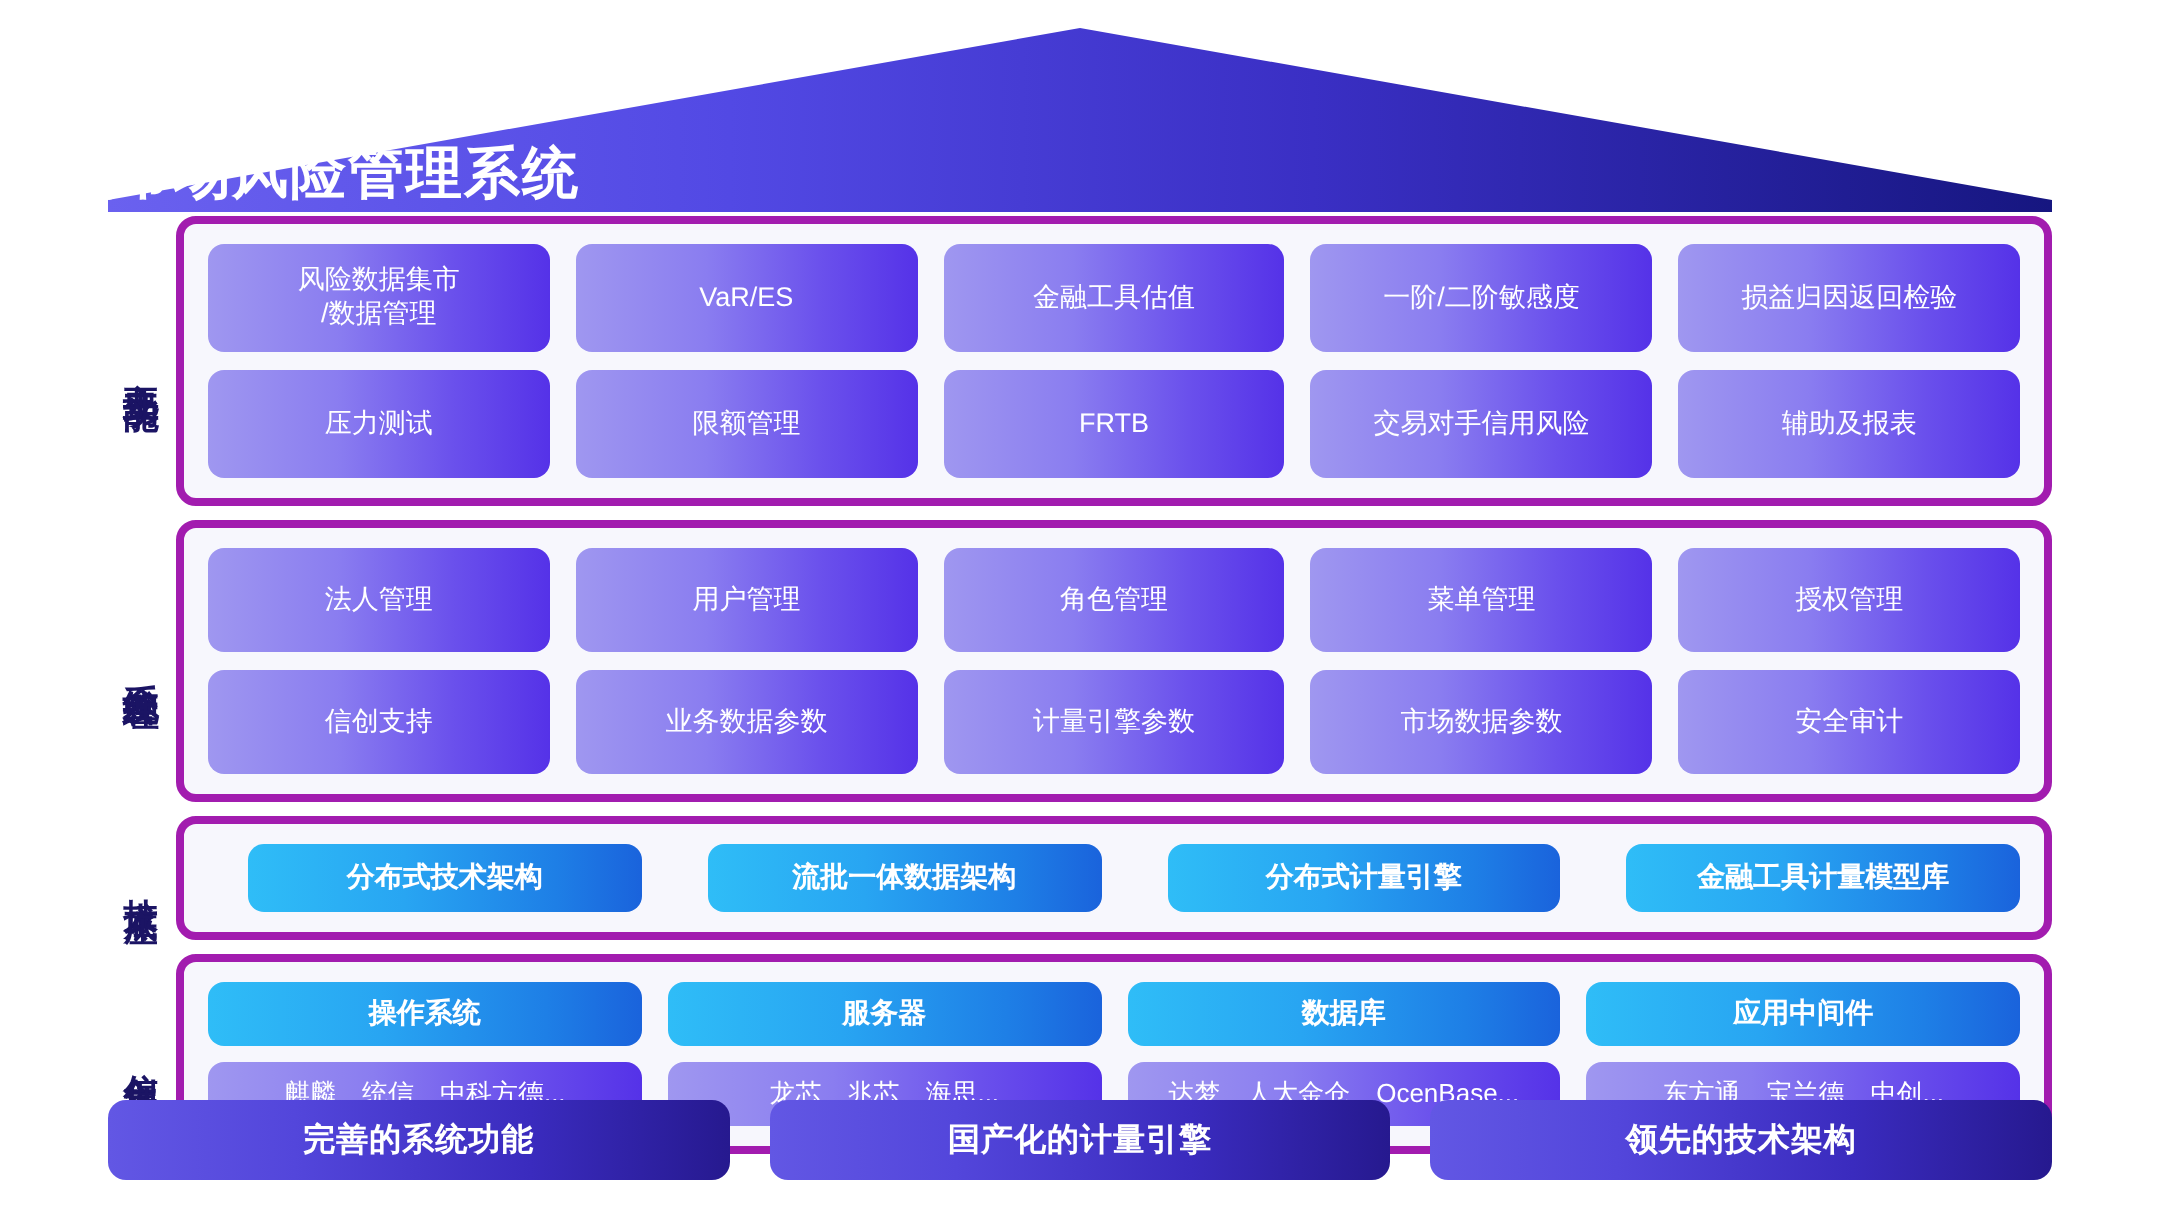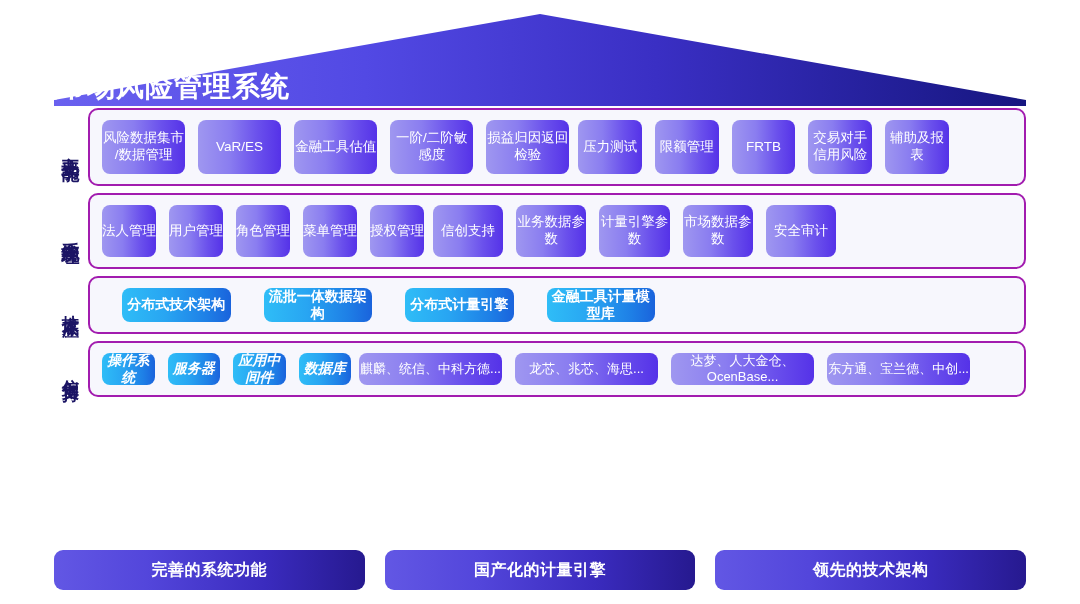--- a/index.html
+++ b/index.html
@@ -43,24 +43,24 @@
     color: #1b1464; font-weight: bold; font-size: 17px;
     letter-spacing: 2px;
     writing-mode: vertical-rl;
     text-orientation: upright;
     line-height: 1.05;
     padding-right: 2px;
   }
   .card {
     flex: 1 1 auto;
     background: #f7f7fd;
-    border: 2px solid #a21caf;
+    border: 4px solid #a21caf;
     border-radius: 10px;
     padding: 10px 12px;
-    display: flex; gap: 9px;
+    display: flex; flex-direction: column; gap: 9px;
   }
   .pill-row { display: flex; gap: 13px; }
   .pill {
     flex: 1 1 0;
     border-radius: 8px;
     display: flex; align-items: center; justify-content: center;
     text-align: center;
     color: #ffffff;
     line-height: 1.25;
     white-space: pre-line;
@@ -75,21 +75,21 @@
   
   .pill.cyan {
     background: linear-gradient(90deg, #2fbdf7 0%, #28a5f2 40%, #1e7fe6 78%, #1a63dc 100%);
     font-size: 14px; font-weight: bold;
   }
 
   
   .r-main .pill { height: 54px; }
   .r-sys  .pill { height: 52px; }
   .r-tech .pill { height: 34px; margin-left: 20px; }
-  .r-xc  .pill.cyan   { height: 32px; font-style: italic; }
+  .r-xc  .pill.cyan   { height: 32px; }
   .r-xc  .pill.purple { height: 32px; font-size: 13px; }
 
   .r-main .row-label { font-size: 18px; }
   .r-sys  .row-label { font-size: 18px; }
   .r-tech .row-label { font-size: 17px; }
   .r-xc   .row-label { font-size: 17px; }
 
   .r-tech .card, .r-xc .card { gap: 8px; }
 
   
@@ -182,22 +182,22 @@
         </div>
       </div>
     </div>
 
     <div class="row r-xc">
       <div class="row-label">信创支持</div>
       <div class="card">
         <div class="pill-row">
           <div class="pill cyan">操作系统</div>
           <div class="pill cyan">服务器</div>
+          <div class="pill cyan">数据库</div>
           <div class="pill cyan">应用中间件</div>
-          <div class="pill cyan">数据库</div>
         </div>
         <div class="pill-row">
           <div class="pill purple">麒麟、统信、中科方德...</div>
           <div class="pill purple">龙芯、兆芯、海思...</div>
           <div class="pill purple">达梦、人大金仓、OcenBase...</div>
           <div class="pill purple">东方通、宝兰德、中创...</div>
         </div>
       </div>
     </div>
 

